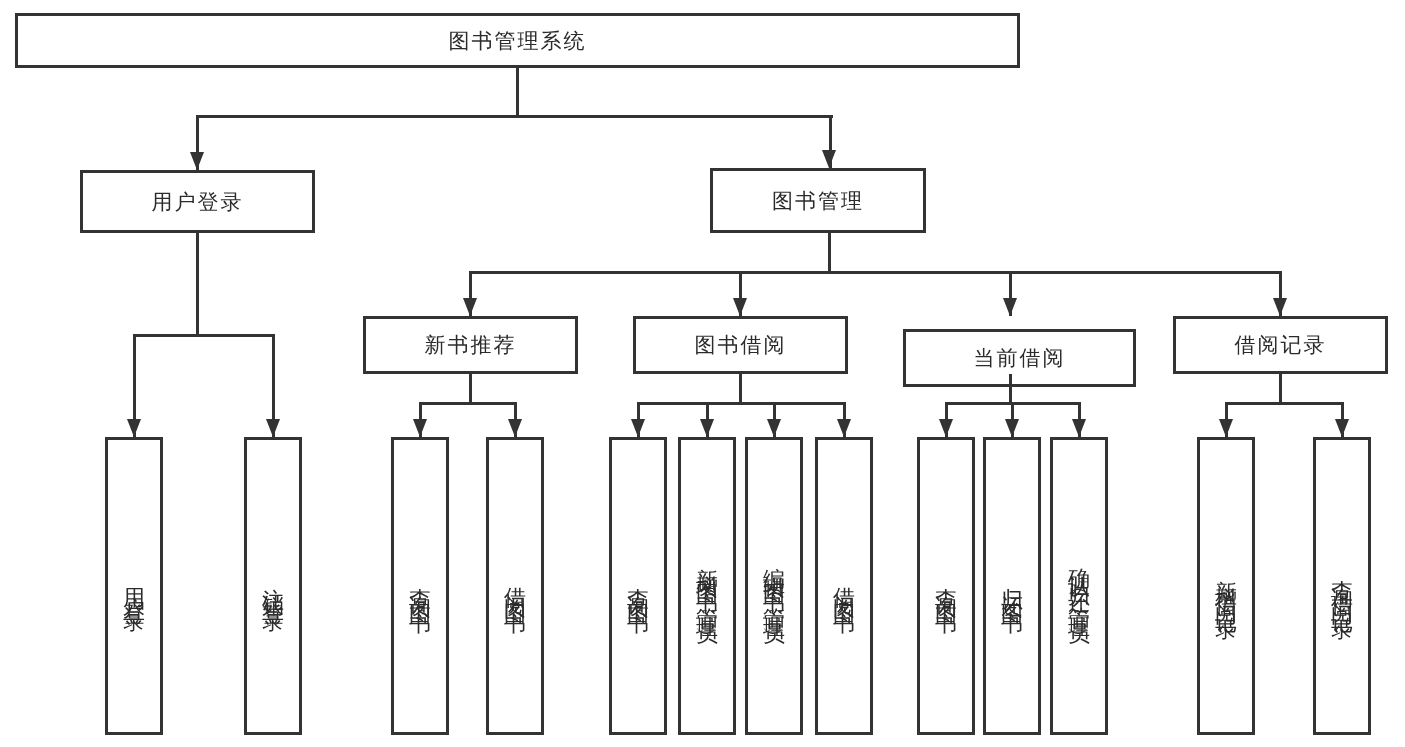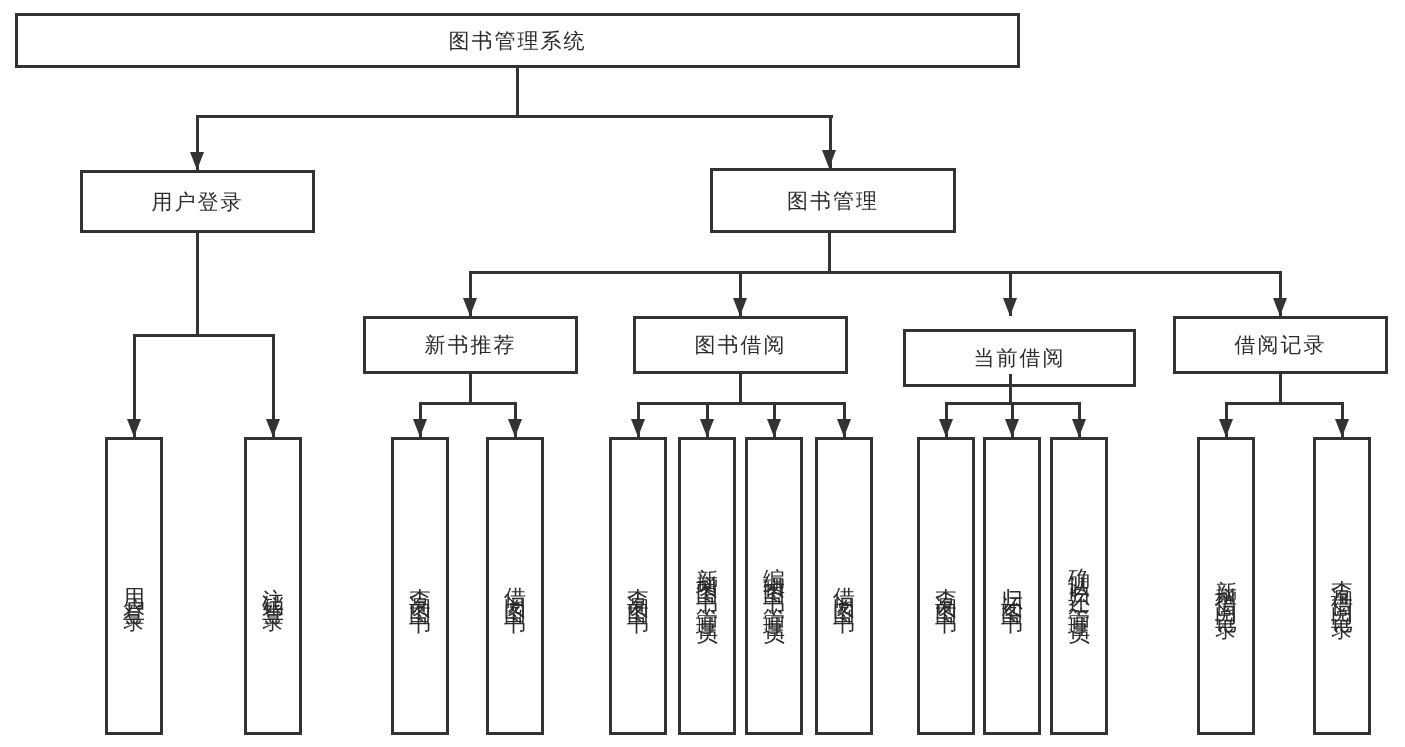--- a/index.html
+++ b/index.html
@@ -28,21 +28,21 @@
   <div class="vline" style="left:515.5px;top:68px;height:49px;"></div>
   <div class="hline" style="left:195.5px;top:115px;width:637px;"></div>
   <div class="vline" style="left:195.5px;top:115px;height:55px;"></div>
   <div class="arrow" style="left:190px;top:152px;"></div>
   <div class="vline" style="left:828.5px;top:115px;height:53px;"></div>
   <div class="arrow" style="left:822px;top:150px;"></div>
 
   <div class="box hbox" style="left:80px;top:170px;width:235px;height:63px;">
     <span>用户登录</span>
   </div>
-  <div class="box hbox" style="left:710px;top:168px;width:246px;height:65px;">
+  <div class="box hbox" style="left:710px;top:168px;width:216px;height:65px;">
     <span>图书管理</span>
   </div>
 
   <div class="vline" style="left:195.5px;top:233px;height:102px;"></div>
   <div class="hline" style="left:132.5px;top:333.5px;width:142px;"></div>
   <div class="vline" style="left:132.5px;top:333.5px;height:103.5px;"></div>
   <div class="arrow" style="left:127px;top:419px;"></div>
   <div class="vline" style="left:271.5px;top:333.5px;height:103.5px;"></div>
   <div class="arrow" style="left:266px;top:419px;"></div>
 

